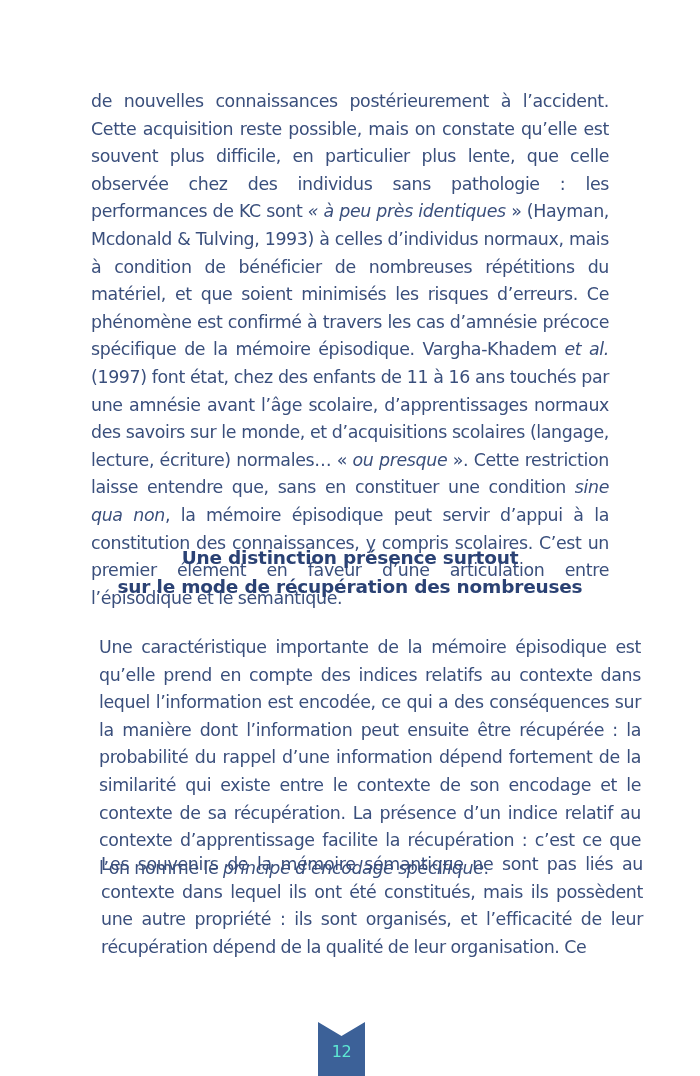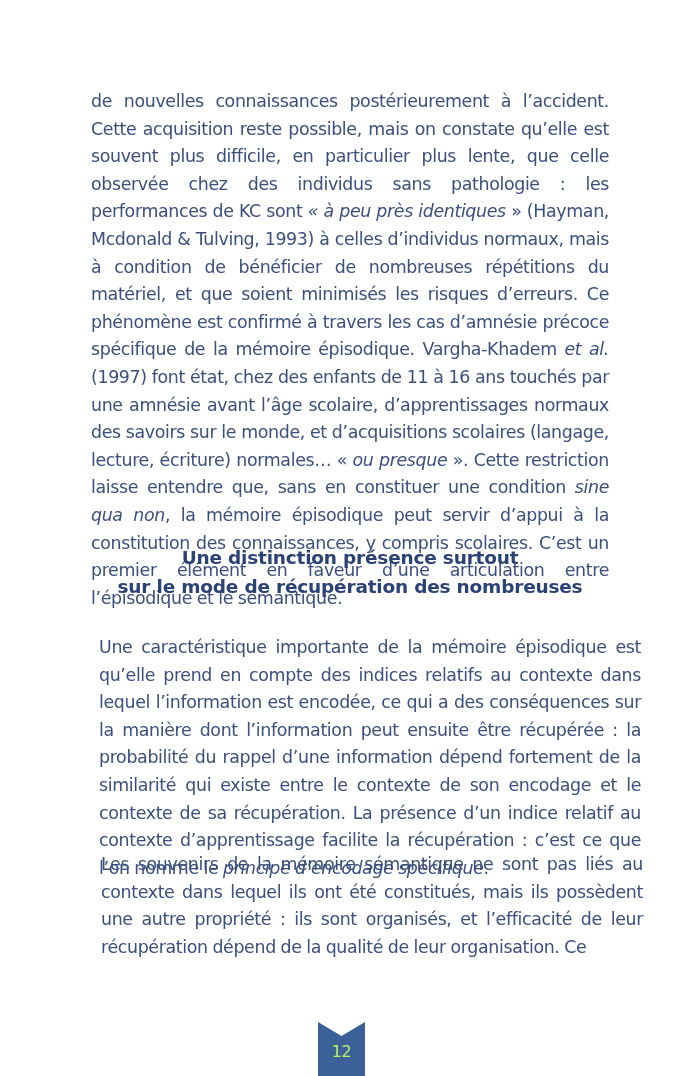--- a/index.html
+++ b/index.html
@@ -55,21 +55,21 @@
     background: #3c6198;
     clip-path: polygon(0 0, 50% 14px, 100% 0, 100% 100%, 0 100%);
   }
   .page-num {
     position: absolute;
     left: 0;
     top: 20px;
     width: 47px;
     text-align: center;
     font-size: 16px;
-    color: #bef264;
+    color: #5eead4;
     letter-spacing: -0.5px;
   }
 </style>
 </head>
 <body>
 
 <div class="page">
 
   <p class="para p1"><span>de nouvelles connaissances postérieurement à l’accident. Cette acquisition reste possible, mais on constate qu’elle est souvent plus difficile, en particulier plus lente, que celle observée chez des individus sans pathologie : les performances de KC sont </span><em>« à peu près identiques</em><span> » (Hayman, Mcdonald &amp; Tulving, 1993) à celles d’individus normaux, mais à condition de bénéficier de nombreuses répétitions du matériel, et que soient minimisés les risques d’erreurs. Ce phénomène est confirmé à travers les cas d’amnésie précoce spécifique de la mémoire épisodique. Vargha-Khadem </span><em>et al.</em><span> (1997) font état, chez des enfants de 11 à 16 ans touchés par une amnésie avant l’âge scolaire, d’apprentissages normaux des savoirs sur le monde, et d’acquisitions scolaires (langage, lecture, écriture) normales… « </span><em>ou presque</em><span> ». Cette restriction laisse entendre que, sans en constituer une condition </span><em>sine qua non</em><span>, la mémoire épisodique peut servir d’appui à la constitution des connaissances, y compris scolaires. C’est un premier élément en faveur d’une articulation entre l’épisodique et le sémantique.</span></p>
 

